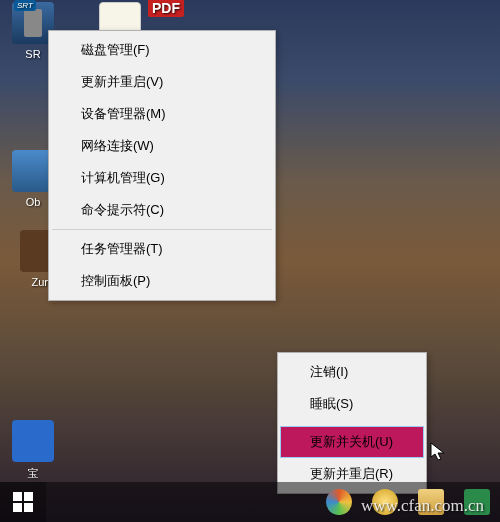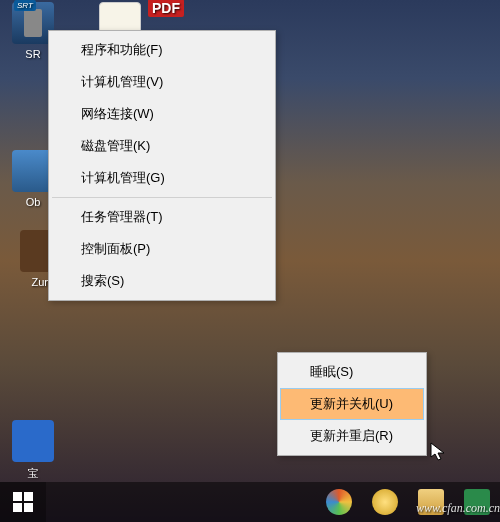--- a/index.html
+++ b/index.html
@@ -51,21 +51,21 @@
   }
   .main-menu { top: 30px; left: 48px; width: 228px; }
   .sub-menu { top: 352px; left: 277px; width: 150px; }
   .menu-item {
     padding: 7px 26px 7px 30px;
     color: #000;
     white-space: nowrap;
     position: relative;
     cursor: default;
   }
-  .menu-item.highlighted { background: #fdba74; border: 1px solid #99ccf0; padding: 6px 25px 6px 29px; }
+  .menu-item.highlighted { background: #be185d; border: 1px solid #99ccf0; padding: 6px 25px 6px 29px; margin-top: 6px; }
   .separator {
     height: 1px;
     background: #d0d0d0;
     margin: 3px 1px;
   }
   
   .taskbar {
     position: absolute;
     left: 0; bottom: 0;
     width: 100%; height: 40px;
@@ -89,24 +89,23 @@
   .win-logo span { background: #fff; }
   .task-item {
     width: 46px; height: 40px;
     display: flex; align-items: center; justify-content: center;
   }
   .tb-icon {
     width: 26px; height: 26px; border-radius: 3px;
   }
   .watermark {
     position: absolute;
-    right: 0; bottom: 6px;
+    right: 16px; bottom: 6px;
     color: rgba(255,255,255,0.85);
-    font-size: 12px;
-    font-style: italic;
+    font-size: 17px;
     text-shadow: 1px 1px 2px rgba(0,0,0,0.8);
     font-family: Georgia, serif;
   }
   
   .cursor {
     position: absolute;
     top: 442px; left: 430px;
     pointer-events: none;
   }
 </style>
@@ -134,33 +133,34 @@
 <div class="desktop-icon" style="top:230px;left:16px">
   <div class="icon-box" style="background:#5a3a20"></div>
   <span>Zun</span>
 </div>
 <div class="desktop-icon" style="top:420px;left:8px">
   <div class="icon-box" style="background:#2a6aca"></div>
   <span>宝</span>
 </div>
 
 <div class="context-menu main-menu">
-  <div class="menu-item"><span>程序和功能(F)</span></div>
-  <div class="menu-item"><span>计算机管理(V)</span></div>
+  <div class="menu-item"><span>磁盘管理(F)</span></div>
+  <div class="menu-item"><span>更新并重启(V)</span></div>
+  <div class="menu-item"><span>设备管理器(M)</span></div>
   <div class="menu-item"><span>网络连接(W)</span></div>
-  <div class="menu-item"><span>磁盘管理(K)</span></div>
   <div class="menu-item"><span>计算机管理(G)</span></div>
+  <div class="menu-item"><span>命令提示符(C)</span></div>
   <div class="separator"></div>
   <div class="menu-item"><span>任务管理器(T)</span></div>
   <div class="menu-item"><span>控制面板(P)</span></div>
-  <div class="menu-item"><span>搜索(S)</span></div>
 
 </div>
 
 <div class="context-menu sub-menu">
+  <div class="menu-item"><span>注销(I)</span></div>
   <div class="menu-item"><span>睡眠(S)</span></div>
   <div class="menu-item highlighted"><span>更新并关机(U)</span></div>
   <div class="menu-item"><span>更新并重启(R)</span></div>
 </div>
 
 <svg class="cursor" width="18" height="22">
   <path d="M1 1 L1 15 L5 12 L8 18 L11 17 L8 11 L14 11 Z" fill="#fff" stroke="#000" stroke-width="1"></path>
 </svg>
 
 <div class="taskbar">

